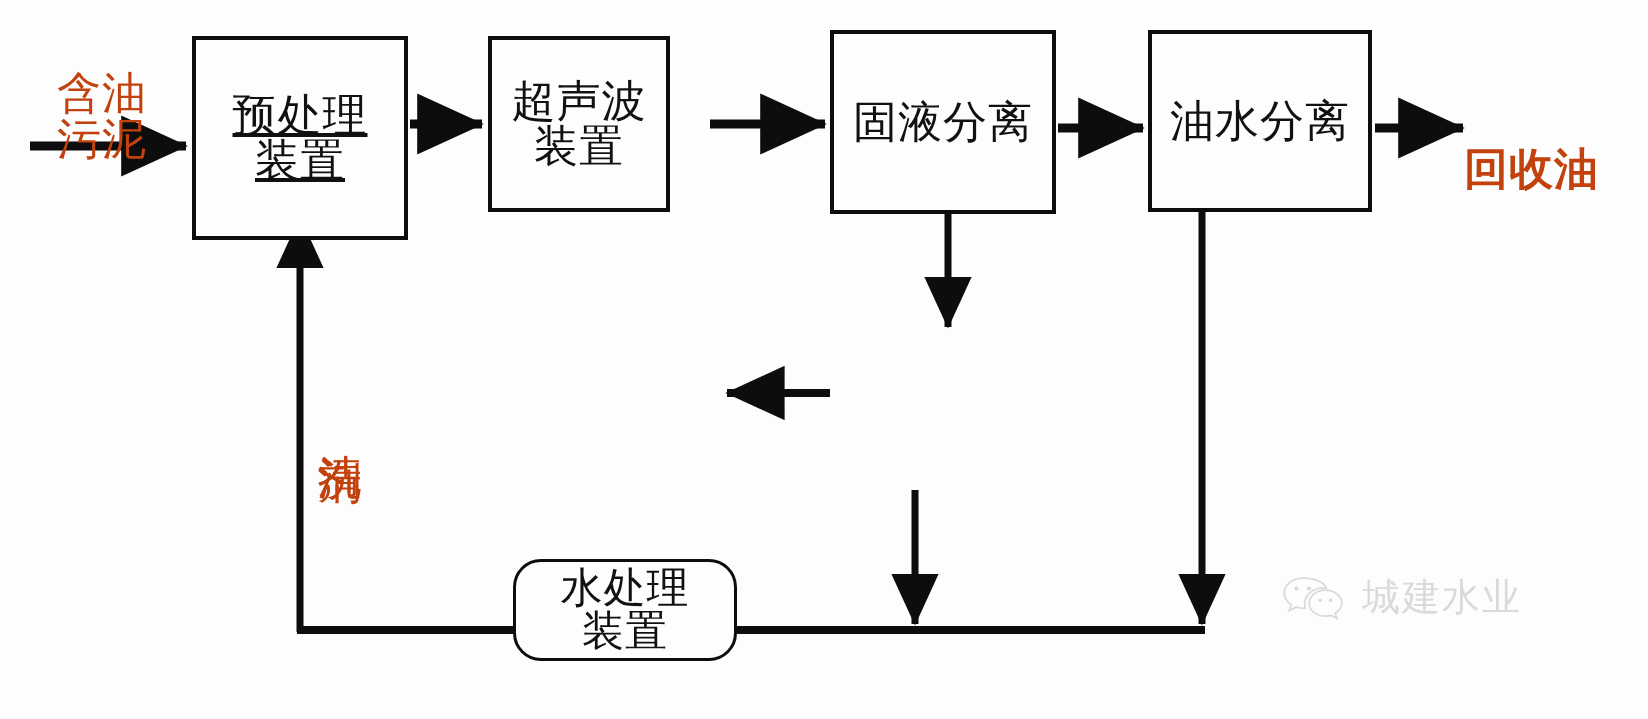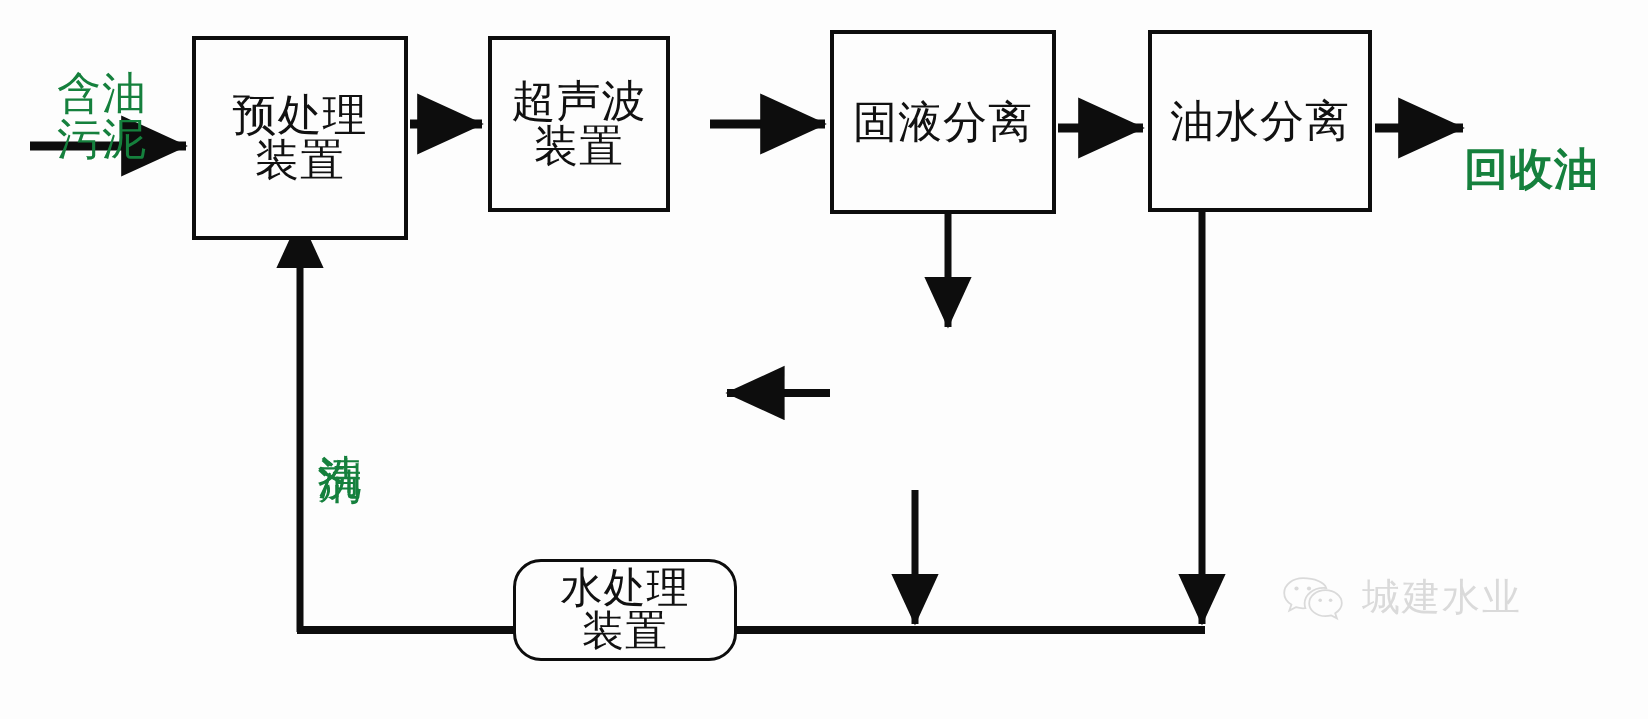--- a/index.html
+++ b/index.html
@@ -40,21 +40,21 @@
   .proc-box .lbl {
     font-size: 44px;
     white-space: pre-line;
   }
   .box-thin {
     border-width: 3px;
   }
   
   .free-label {
     position: absolute;
-    color: #15803d;
+    color: #c2410c;
     font-size: 44px;
     line-height: 1.05;
     letter-spacing: 1px;
     white-space: pre-line;
     text-align: center;
   }
   .free-label.vertical {
     writing-mode: vertical-rl;
     text-orientation: upright;
     line-height: 1.0;
@@ -109,21 +109,21 @@
 
     <line x1="1202" y1="212" x2="1202" y2="624" stroke="#0d0d0d" stroke-width="7" marker-end="url(#ah)"></line>
 
     <line x1="736" y1="630" x2="1205" y2="630" stroke="#0d0d0d" stroke-width="8"></line>
 
     <line x1="297" y1="630" x2="516" y2="630" stroke="#0d0d0d" stroke-width="8"></line>
 
     <line x1="300" y1="632" x2="300" y2="218" stroke="#0d0d0d" stroke-width="7" marker-end="url(#ah)"></line>
   </svg>
 
-  <div class="proc-box" style="left:192px; top:36px; width:216px; height:204px;">
+  <div class="proc-box" style="left:192px; top:36px; width:216px; height:204px;text-decoration:underline;">
     <span class="lbl">预处理
 装置</span>
   </div>
 
   <div class="proc-box" style="left:488px; top:36px; width:182px; height:176px;">
     <span class="lbl">超声波
 装置</span>
   </div>
 
   <div class="proc-box" style="left:830px; top:30px; width:226px; height:184px;">

